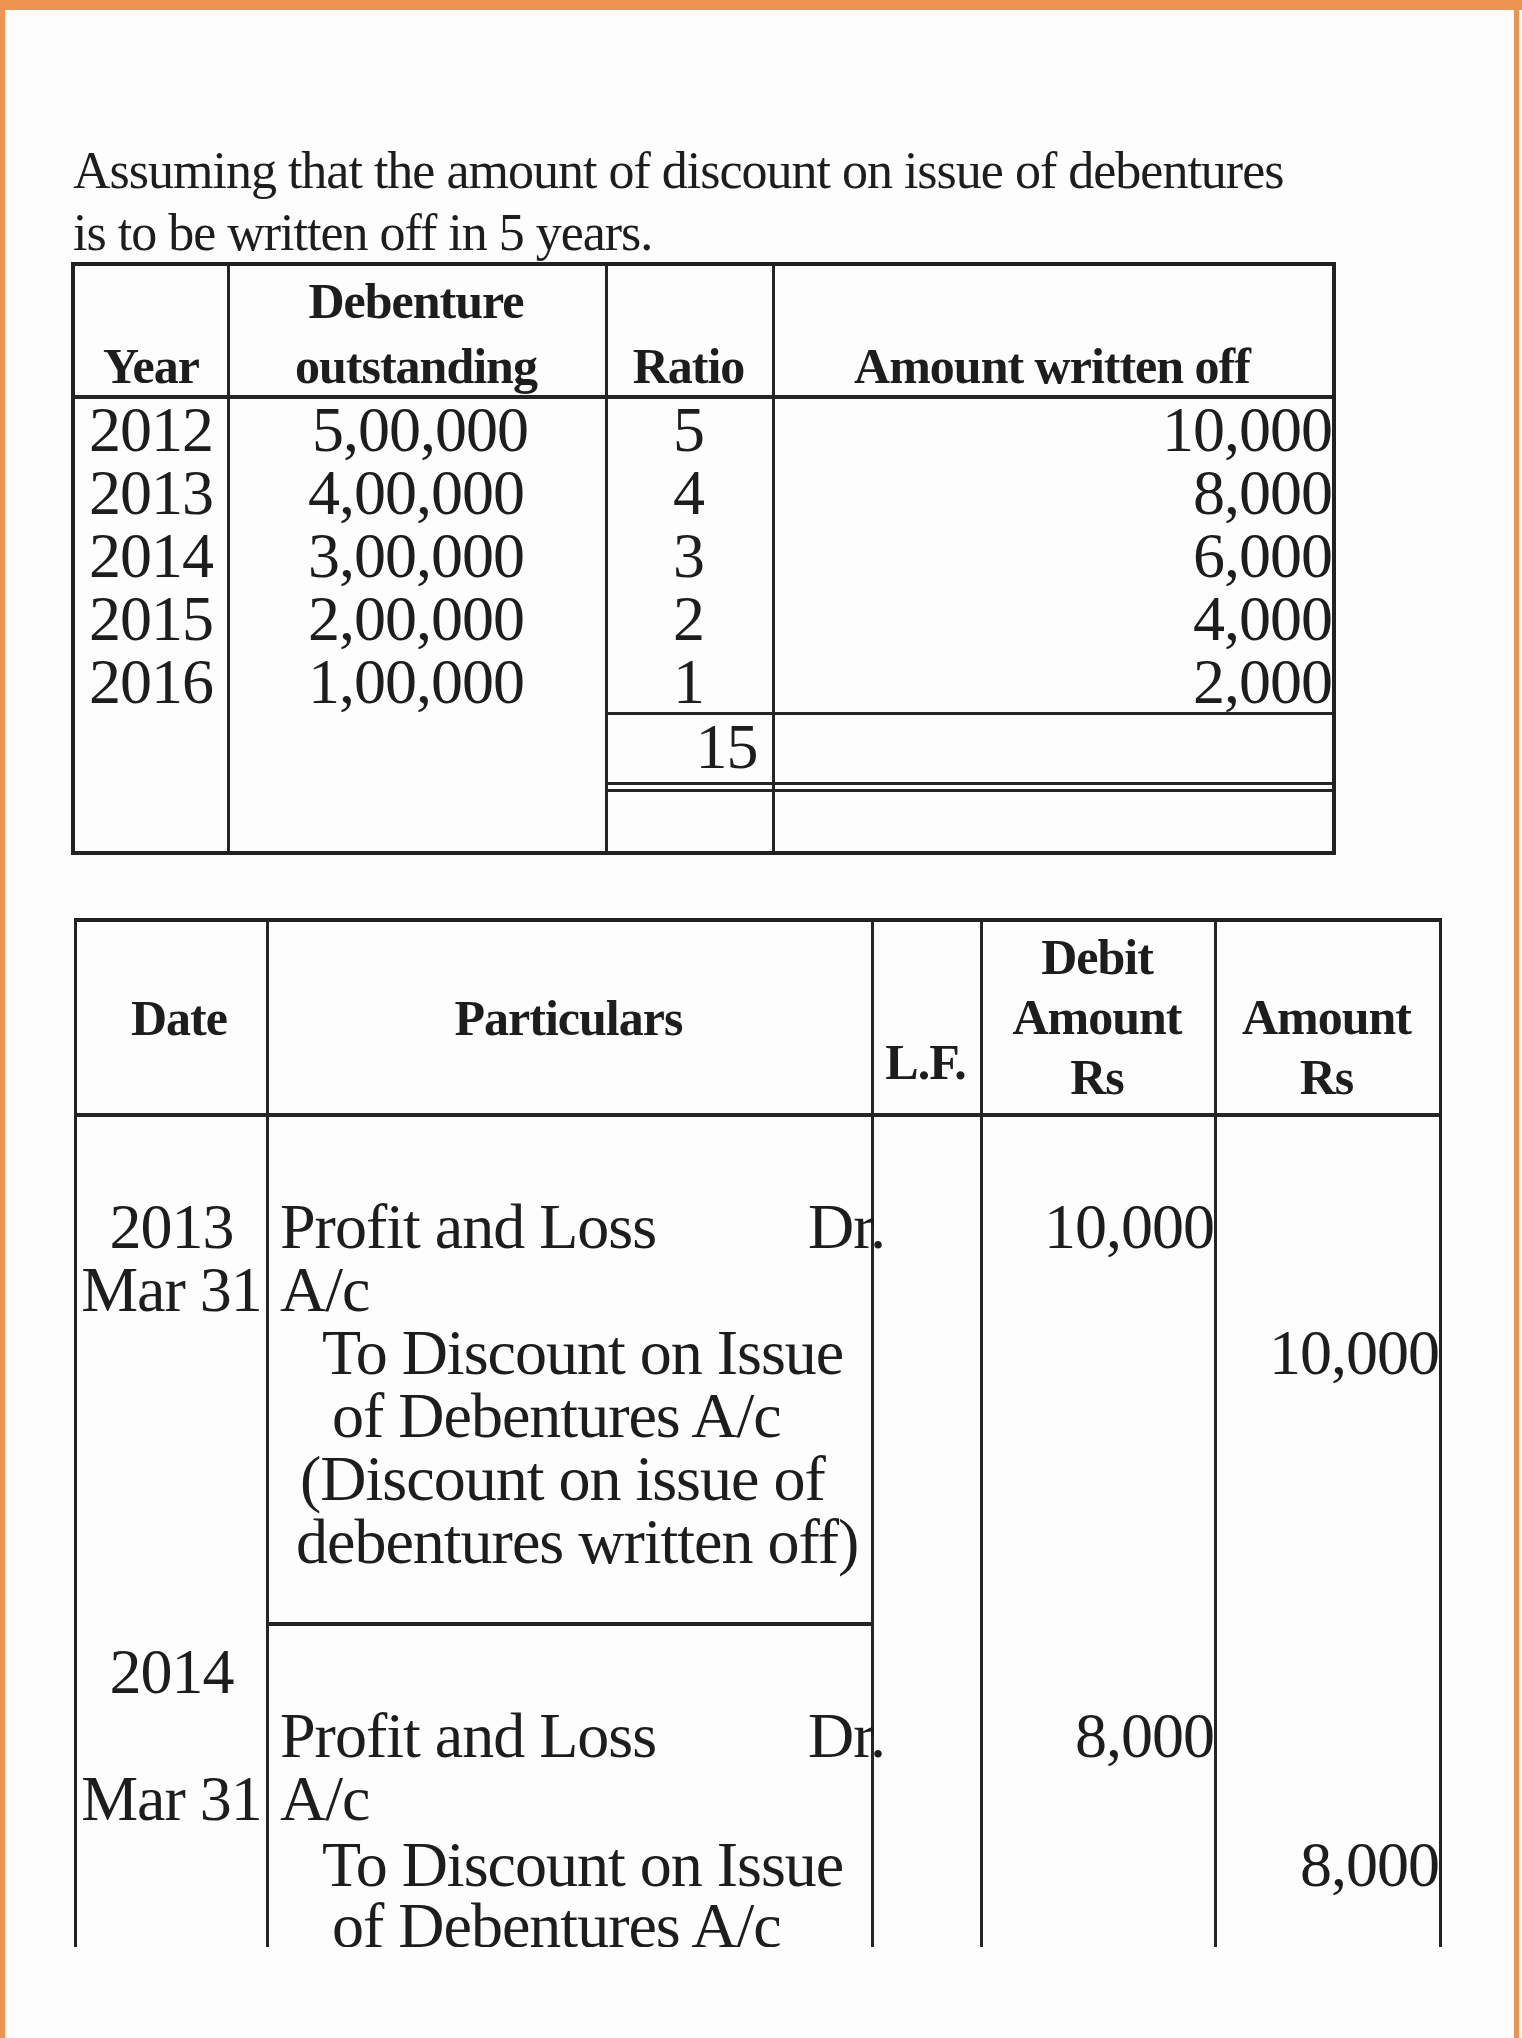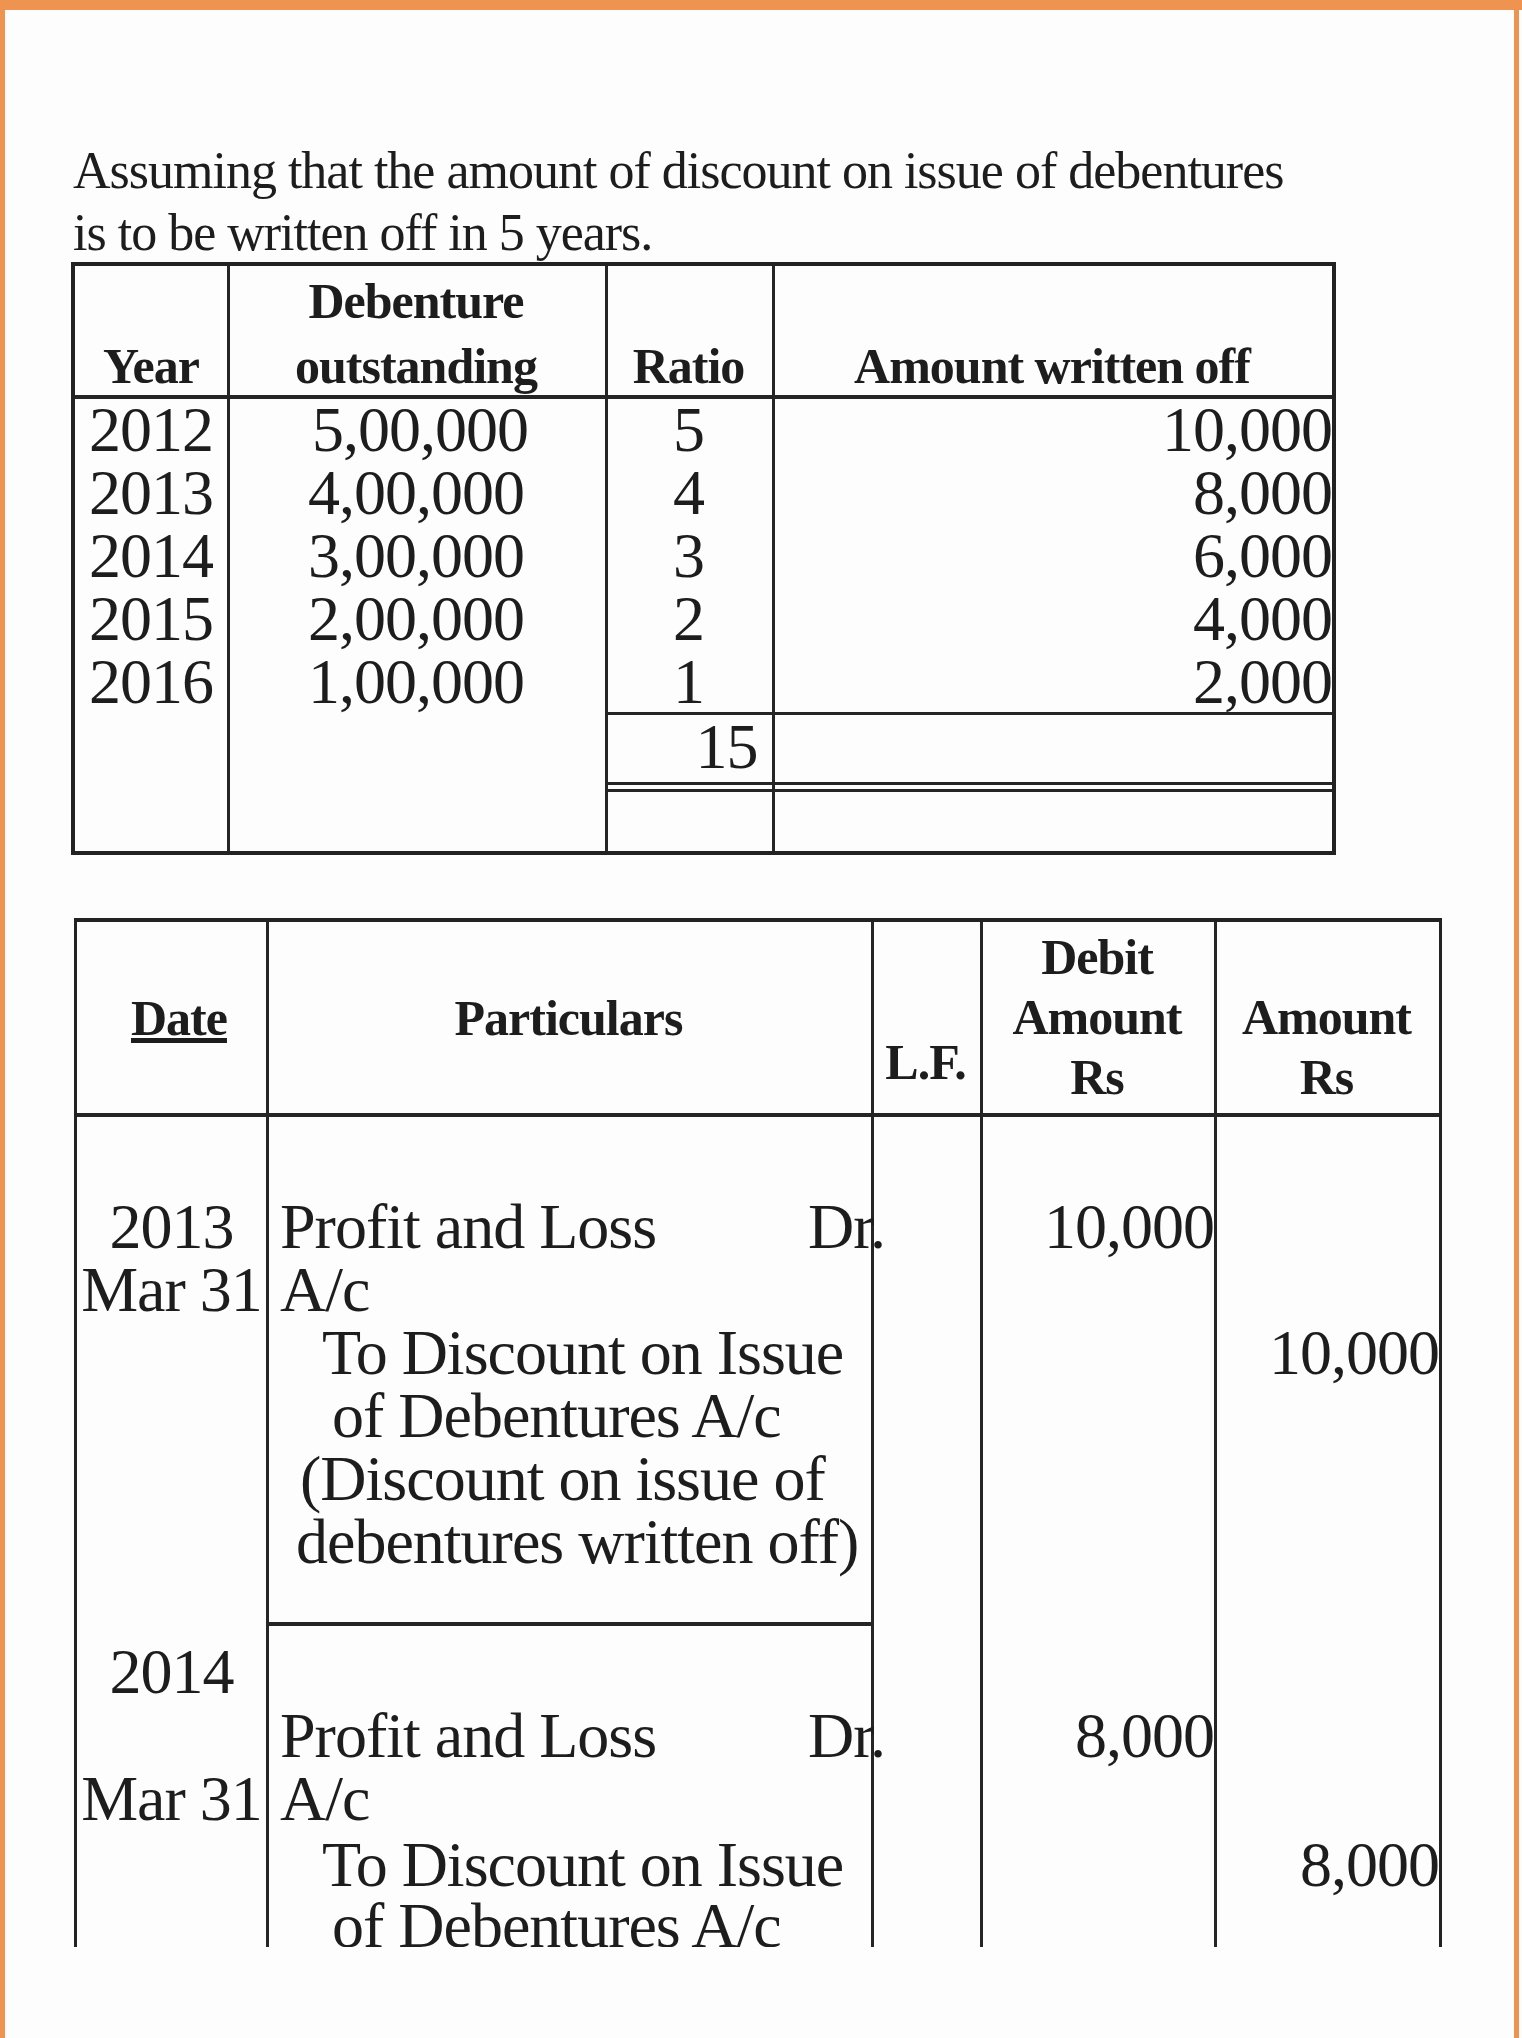--- a/index.html
+++ b/index.html
@@ -89,21 +89,21 @@
     <div class="abs dblline" style="top:516px;"></div>
   </div>
 
   <div class="abs t2">
     <div class="abs v" style="left:189px;"></div>
     <div class="abs v" style="left:794px;"></div>
     <div class="abs v" style="left:903px;"></div>
     <div class="abs v" style="left:1137px;"></div>
     <div class="abs hline" style="top:191px;"></div>
 
-    <div class="abs cell c hd" style="left:0;top:0;width:204px;height:191px;text-decoration:underline;">Date</div>
+    <div class="abs cell c hd" style="left:0;top:0;width:204px;height:191px;">Date</div>
     <div class="abs cell c hd" style="left:189px;top:0;width:605px;height:191px;">Particulars</div>
     <div class="abs cell c hd" style="left:794px;top:0;width:109px;height:191px;margin-top:44px;">L.F.</div>
     <div class="abs cell c hd" style="left:903px;top:6px;width:234px;height:58px;text-align:right;">Debit</div>
     <div class="abs cell c hd" style="left:903px;top:66px;width:234px;height:58px;">Amount</div>
     <div class="abs cell c hd" style="left:903px;top:126px;width:234px;height:58px;">Rs</div>
     <div class="abs cell c hd" style="left:1137px;top:66px;width:225px;height:58px;">Amount</div>
     <div class="abs cell c hd" style="left:1137px;top:126px;width:225px;height:58px;">Rs</div>
 
     <div class="abs cell c bd" style="left:0;top:273px;width:189px;height:63px;">2013</div>
     <div class="abs partrow bd" style="left:189px;top:273px;width:605px;height:63px;">

